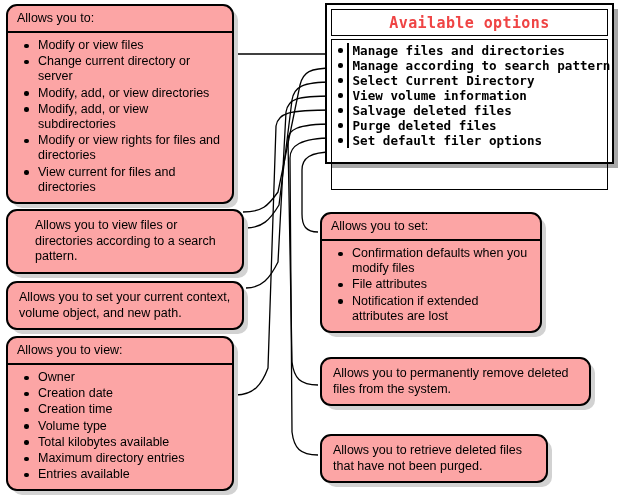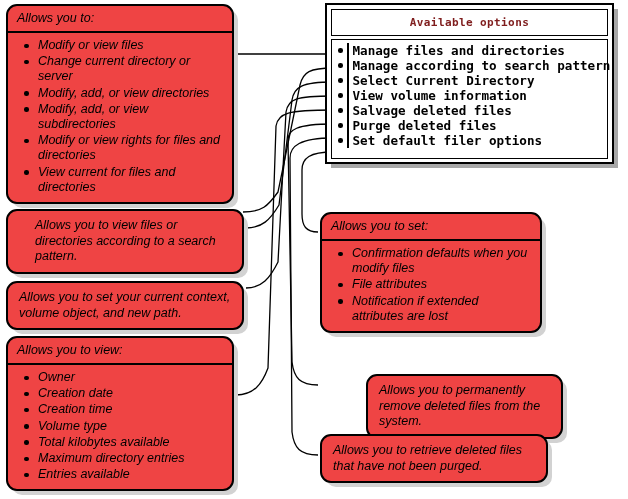--- a/index.html
+++ b/index.html
@@ -28,26 +28,25 @@
     width: 628px;
     height: 499px;
     pointer-events: none;
     z-index: 1;
   }
 
   
   .callout {
     position: absolute;
     box-sizing: border-box;
-    background: #ef4444;
+    background: #fca5a5;
     border: 2px solid #000000;
     border-radius: 11px;
     z-index: 3;
     box-shadow: 5px 5px 0 -1px #d2d2d2;
-    font-style: italic;
   }
   .callout .head {
     font-size: 12.5px;
     line-height: 15px;
     color: #000;
     padding: 5px 9px 5px 9px;
     border-bottom: 2px solid #000;
   }
   .callout .body {
     padding: 5px 9px 6px 9px;
@@ -98,29 +97,29 @@
   #options-panel .title-bar {
     margin: 4px 4px 0 4px;
     height: 25px;
     border: 1.5px solid #000;
     display: flex;
     align-items: center;
     justify-content: center;
   }
   #options-panel .title-bar .title-text {
     font-family: "DejaVu Sans Mono", "Liberation Mono", monospace;
-    font-size: 11px;
+    font-size: 15px;
     letter-spacing: 0.4px;
-    color: #7f1d1d;
+    color: #ef4444;
     font-weight: bold;
   }
   #options-panel .opt-area {
     margin: 3px 4px 4px 4px;
     border: 1.5px solid #000;
-    height: 120px;
+    height: 151px;
     box-sizing: border-box;
     padding: 3px 0 0 0;
     position: relative;
   }
   #options-panel .opt-row {
     display: flex;
     align-items: center;
     height: 15px;
     padding-left: 6px;
   }
@@ -147,21 +146,21 @@
     color: #000;
     white-space: nowrap;
   }
 
   
   #box-filer      { left: 6px;   top: 4px;   width: 228px; }
   #box-search     { left: 6px;   top: 209px; width: 238px; padding-left: 16px; }
   #box-context    { left: 6px;   top: 281px; width: 238px; }
   #box-volume     { left: 6px;   top: 336px; width: 228px; }
   #box-setdefault { left: 320px; top: 212px; width: 222px; }
-  #box-purge      { left: 320px; top: 374px; width: 197px; margin-left: 46px; }
+  #box-purge      { left: 320px; top: 357px; width: 271px; }
   #box-salvage    { left: 320px; top: 434px; width: 228px; }
 </style>
 </head>
 <body>
 
 <div id="stage">
 
   <svg id="connectors" viewBox="0 0 628 499" width="628" height="499">
     <g fill="none" stroke="#000000" stroke-width="1.3">
 

